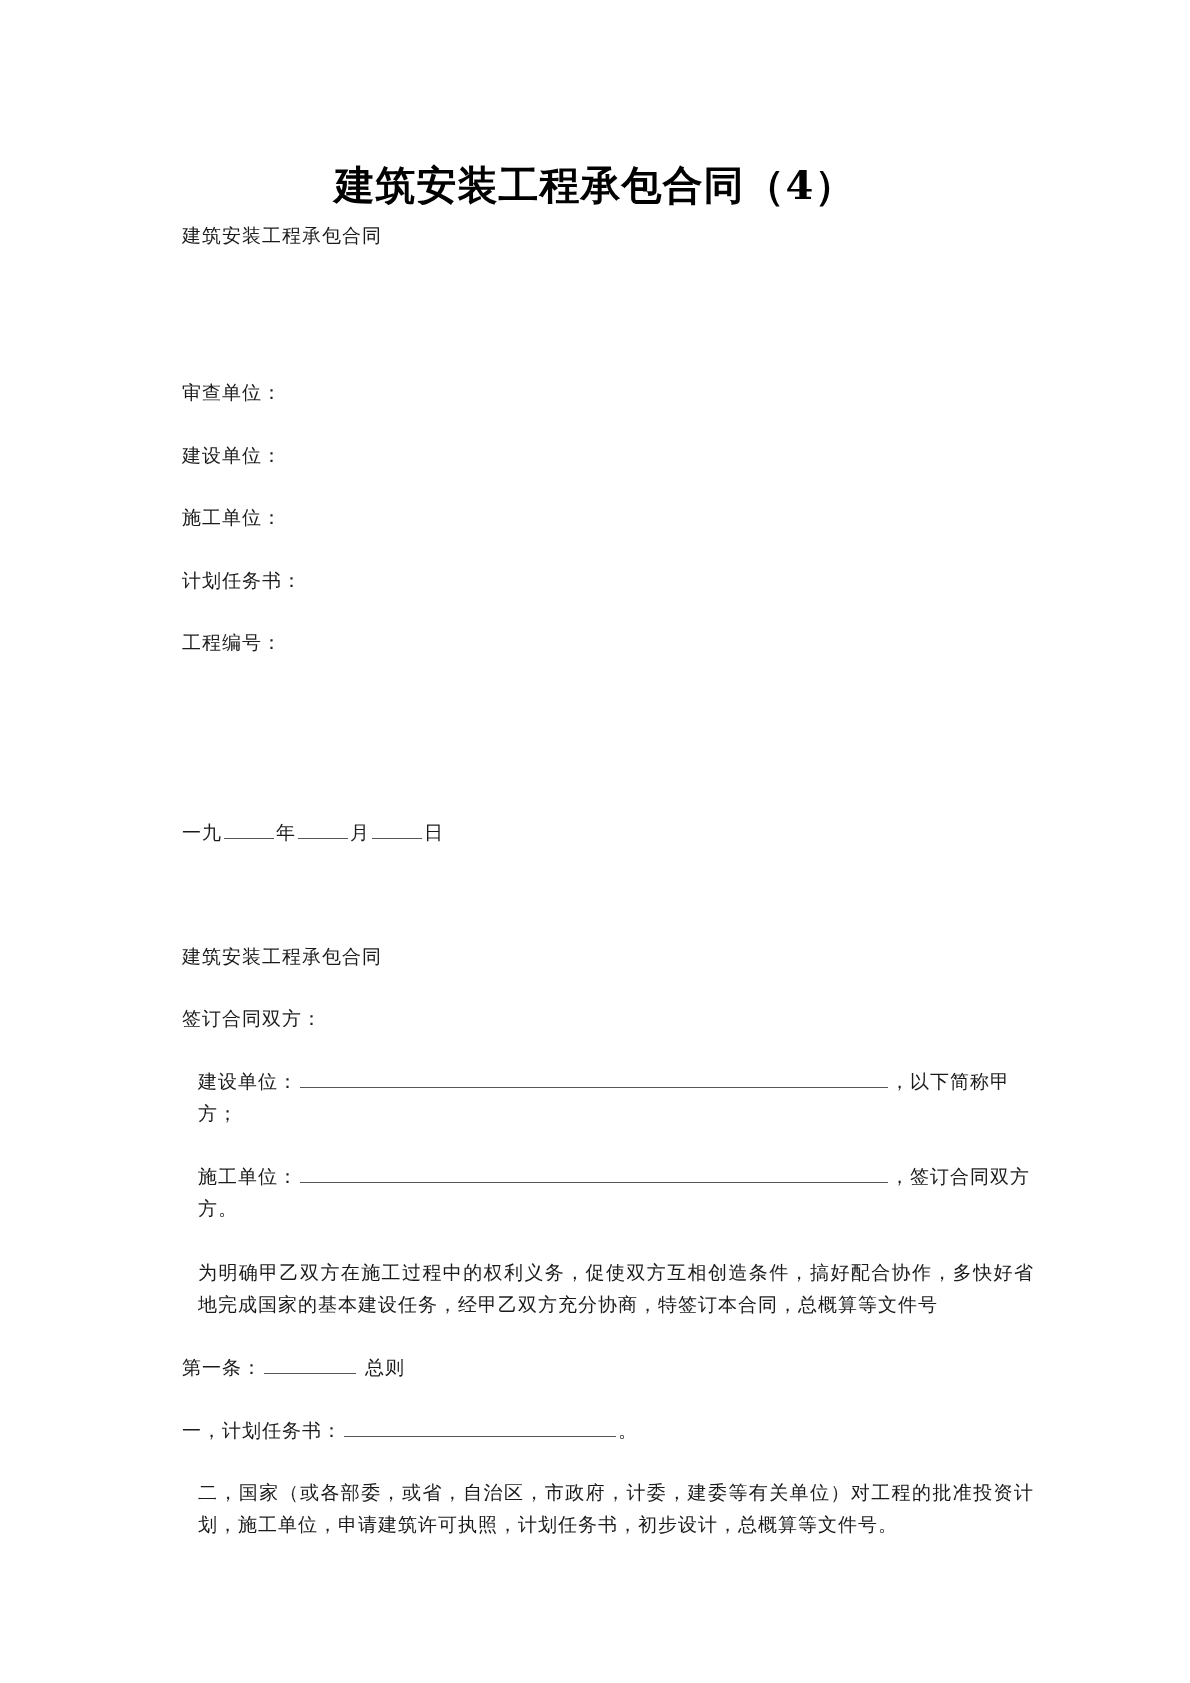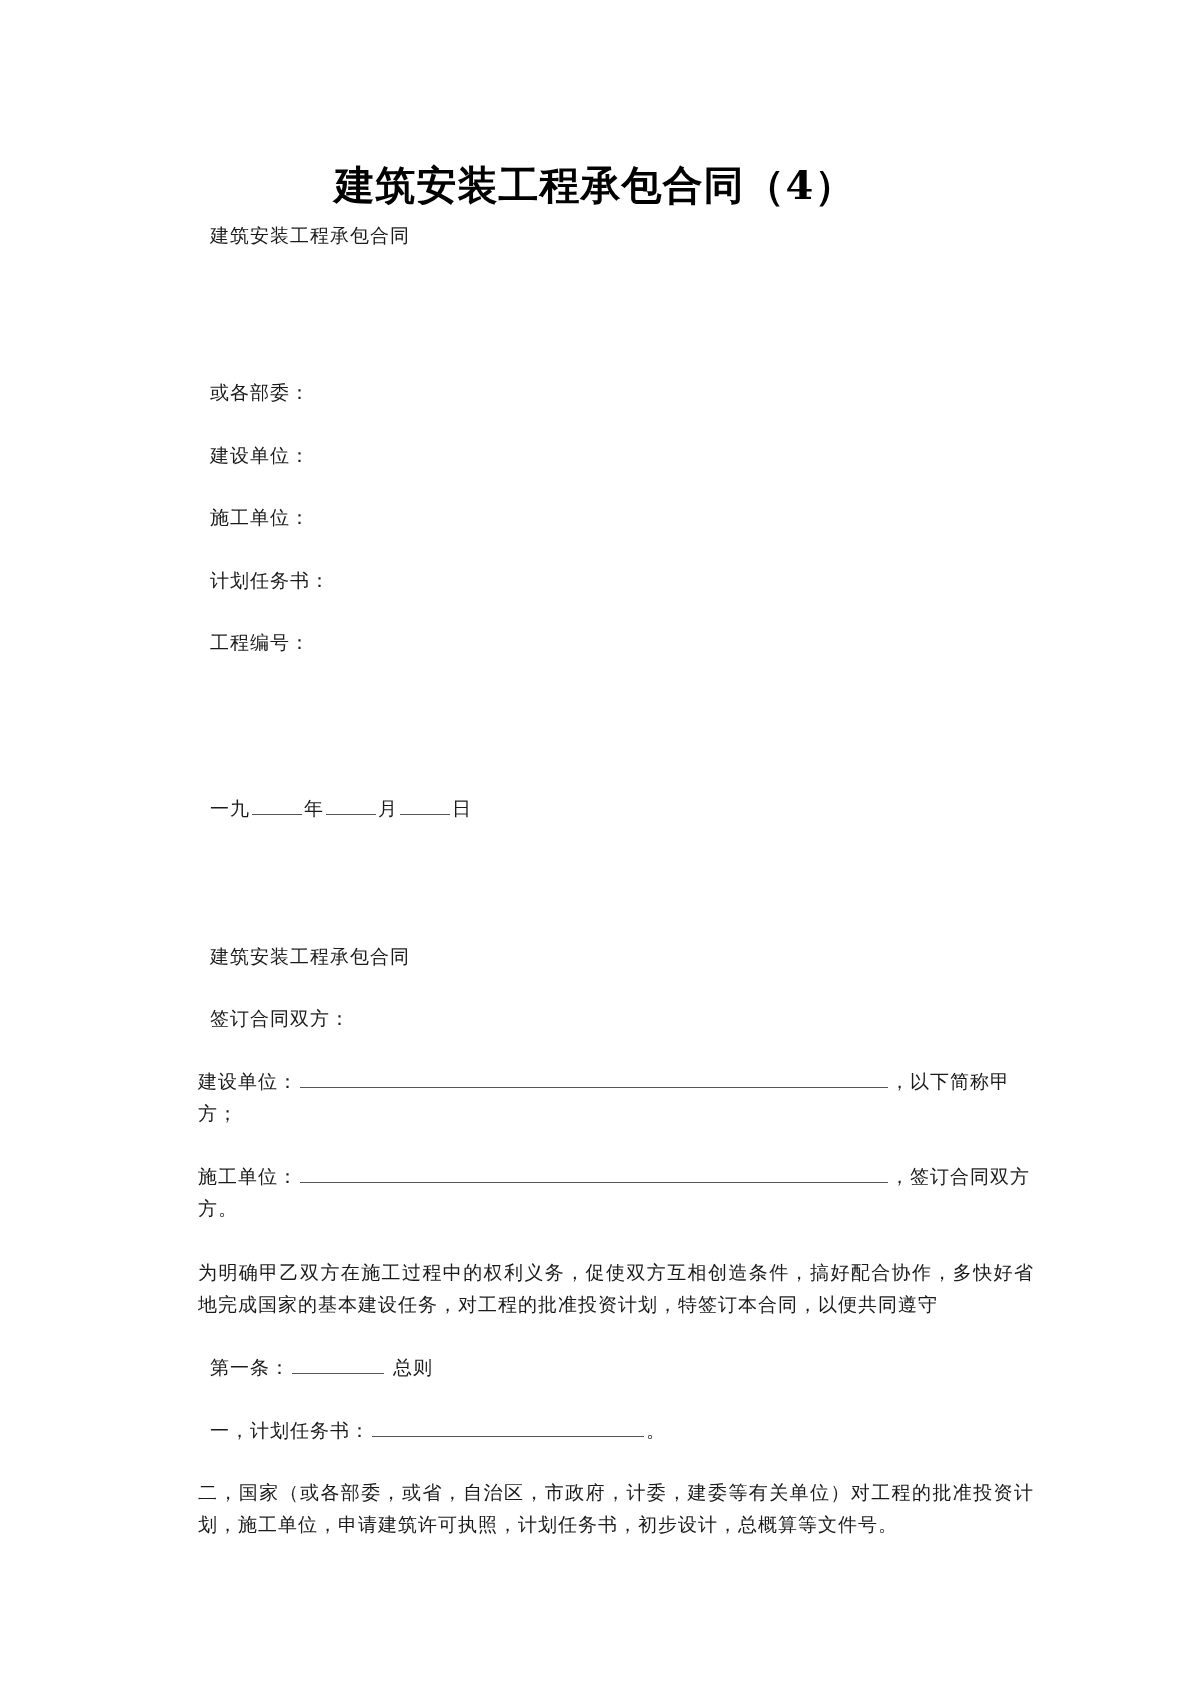--- a/index.html
+++ b/index.html
@@ -2,57 +2,57 @@
 <html><head>
 <meta charset="utf-8">
 <style>
   html, body { margin: 0; padding: 0; background: #ffffff; }
   body { width: 1190px; height: 1683px; position: relative; overflow: hidden;
          font-family: "DejaVu Sans", "Liberation Sans", sans-serif; color: #1a1a1a; }
   .title { position: absolute; left: 0; width: 1190px; top: 160px; text-align: center;
            font-family: "DejaVu Serif", "Liberation Serif", serif; font-weight: bold;
            font-size: 40px; line-height: 50px; color: #000; letter-spacing: 1px; }
   .line { position: absolute; left: 182px; font-size: 19px; line-height: 32px;
-          white-space: nowrap; letter-spacing: 1px; margin-left: 28px; }
+          white-space: nowrap; letter-spacing: 1px; }
   .para { position: absolute; left: 198px; width: 836px; font-size: 19px; line-height: 32px;
           letter-spacing: 1px; text-align: justify; }
   .blank { display: inline-block; border-bottom: 1px solid #555; vertical-align: baseline;
            height: 2px; margin: 0 2px; }
 </style>
 </head>
 <body>
 
 <div class="title">建筑安装工程承包合同（4）</div>
 
 <div class="line" style="top:219px">建筑安装工程承包合同</div>
 
-<div class="line" style="top:376px">或各部委：</div>
+<div class="line" style="top:376px">审查单位：</div>
 <div class="line" style="top:439px">建设单位：</div>
 <div class="line" style="top:501px">施工单位：</div>
 <div class="line" style="top:564px">计划任务书：</div>
 <div class="line" style="top:626px">工程编号：</div>
 
-<div class="line" style="top:792px">
+<div class="line" style="top:816px">
   <span>一九</span><span class="blank" style="width:50px"></span><span>年</span><span class="blank" style="width:50px"></span><span>月</span><span class="blank" style="width:50px"></span><span>日</span>
 </div>
 
 <div class="line" style="top:940px">建筑安装工程承包合同</div>
 <div class="line" style="top:1002px">签订合同双方：</div>
 
 <div class="para" style="top:1065px">
   <span>建设单位：</span><span class="blank" style="width:588px"></span><span>，以下简称甲</span><br>
   <span>方；</span>
 </div>
 
 <div class="para" style="top:1160px">
   <span>施工单位：</span><span class="blank" style="width:588px"></span><span>，签订合同双方</span><br>
   <span>方。</span>
 </div>
 
-<div class="para" style="top:1256px">为明确甲乙双方在施工过程中的权利义务，促使双方互相创造条件，搞好配合协作，多快好省地完成国家的基本建设任务，对工程的批准投资计划，特签订本合同，以便共同遵守</div>
+<div class="para" style="top:1256px">为明确甲乙双方在施工过程中的权利义务，促使双方互相创造条件，搞好配合协作，多快好省地完成国家的基本建设任务，经甲乙双方充分协商，特签订本合同，总概算等文件号</div>
 
 <div class="line" style="top:1351px">
   <span>第一条：</span><span class="blank" style="width:92px"></span> <span>总则</span>
 </div>
 
 <div class="line" style="top:1414px">
   <span>一，计划任务书：</span><span class="blank" style="width:272px"></span><span>。</span>
 </div>
 
 <div class="para" style="top:1476px">二，国家（或各部委，或省，自治区，市政府，计委，建委等有关单位）对工程的批准投资计划，施工单位，申请建筑许可执照，计划任务书，初步设计，总概算等文件号。</div>

